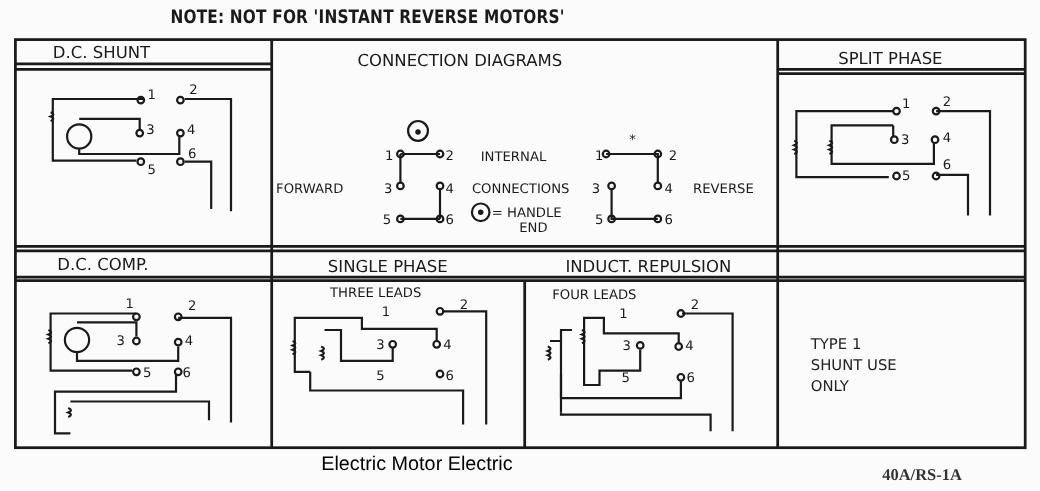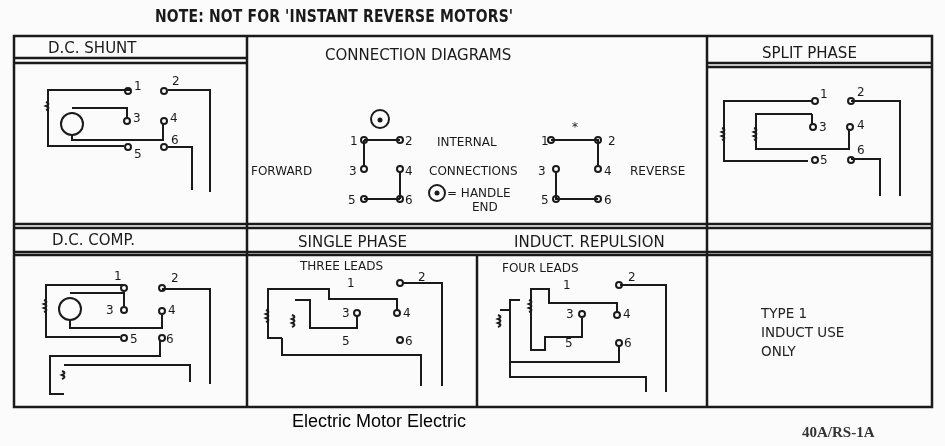--- a/index.html
+++ b/index.html
@@ -3,21 +3,21 @@
 <meta charset="utf-8">
 <style>
   html,body{margin:0;padding:0;background:#fbfbfb;}
   body{width:945px;height:446px;position:relative;overflow:hidden;font-family:"Liberation Sans",sans-serif;color:#1a1a1a;}
   .note{position:absolute;left:155px;top:6px;font-family:"DejaVu Sans",sans-serif;font-weight:bold;font-size:17px;letter-spacing:0.2px;transform:scaleX(0.82);transform-origin:left top;}
   svg#diagram{position:absolute;left:0;top:0;}
   .hdr{font-family:"DejaVu Sans",sans-serif;font-size:15px;fill:#1a1a1a;}
   .sm{font-family:"DejaVu Sans",sans-serif;font-size:12px;fill:#1a1a1a;}
   .footer{position:absolute;left:292px;top:411px;font-size:18px;color:#000;}
   .code{position:absolute;left:802px;top:424px;font-family:"Liberation Serif",serif;font-weight:bold;font-size:15px;color:#333;}
-  .type{position:absolute;left:761px;top:304px;font-family:"DejaVu Sans",sans-serif;font-size:13.5px;line-height:19px;color:#222;}
+  .type{position:absolute;left:737px;top:304px;font-family:"DejaVu Sans",sans-serif;font-size:13.5px;line-height:19px;color:#222;}
 </style>
 </head>
 <body>
 
 <div class="note">NOTE: NOT FOR 'INSTANT REVERSE MOTORS'</div>
 
 <svg id="diagram" width="945" height="446" viewBox="0 0 945 446" fill="none" stroke="#1a1a1a" stroke-width="2">
 
   <g stroke-width="2.5">
     <rect x="14" y="36" width="918" height="371"></rect>
@@ -205,18 +205,18 @@
       <text class="sm" x="566" y="318">3</text>
       <text class="sm" x="623" y="318">4</text>
       <text class="sm" x="565" y="347">5</text>
       <text class="sm" x="624" y="347">6</text>
     </g>
   </g>
 </svg>
 
 <div class="type">
   <div>TYPE 1</div>
-  <div>INDUCT USE</div>
+  <div>SHUNT USE</div>
   <div>ONLY</div>
 </div>
 
 <div class="footer">Electric Motor Electric</div>
 <div class="code">40A/RS-1A</div>
 
 </body></html>

